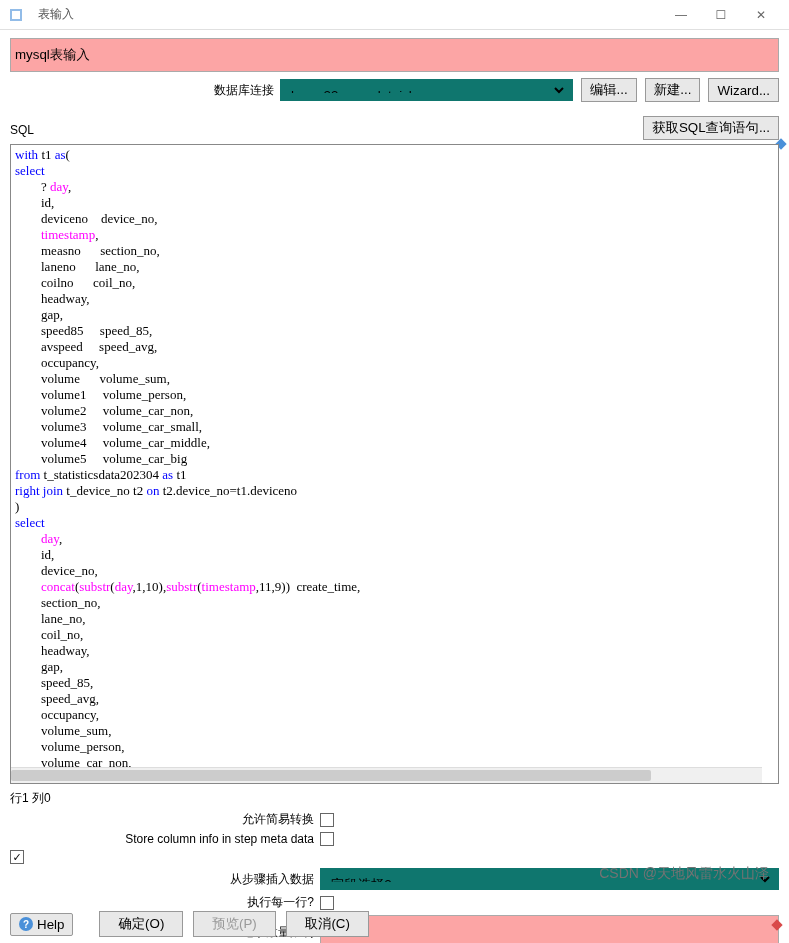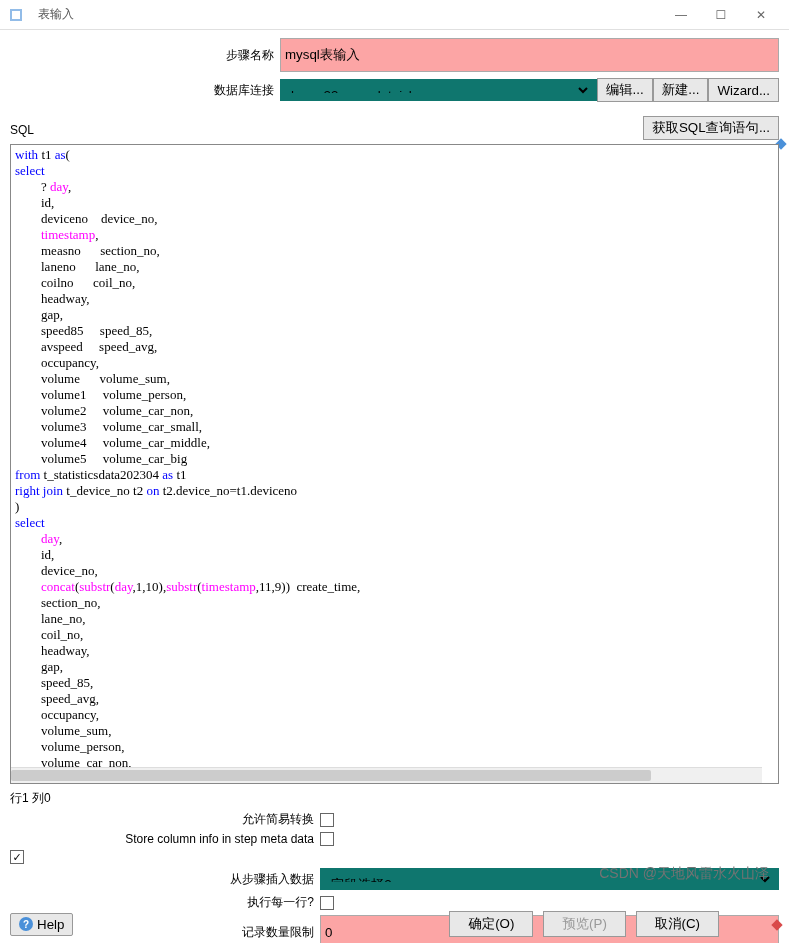--- a/index.html
+++ b/index.html
@@ -7,36 +7,36 @@
 .titlebar { height: 30px; display: flex; align-items: center; padding: 0 8px; border-bottom: 1px solid #e0e0e0; gap: 8px; }
 .titlebar .icon { width: 16px; height: 16px; margin-right: 6px; display: inline-block; }
 .titlebar .title { flex: 1; color: #555; }
 .winbtns { display: flex; }
 .winbtn { width: 40px; height: 30px; display: flex; align-items: center; justify-content: center; color: #666; }
 .form-section { padding: 8px 10px; }
 .form-row { display: flex; align-items: center; margin-bottom: 6px; }
 .form-label { width: 270px; text-align: right; padding-right: 6px; }
 .form-input { flex: 1; height: 22px; border: 1px solid #aaa; padding: 16px 4px; background: #fca5a5; }
 .form-select { flex: 1; height: 22px; border: 6px solid #0f766e; background: #0f766e; padding: 2px 1px; }
-.btn { height: 24px; padding: 0 8px; margin-left: 0; border: 1px solid #999; background: #e8e8e8; cursor: pointer; display: inline-flex; align-items: center; }
+.btn { height: 24px; padding: 0 8px; margin-left: 8px; border: 1px solid #999; background: #e8e8e8; cursor: pointer; display: inline-flex; align-items: center; }
 .sql-label { padding: 4px 10px; }
 .sql-area { margin: 0 10px; border: 1px solid #888; height: 640px; position: relative; background: #fff; font-family: Liberation Serif, serif; font-size: 13px; line-height: 16px; padding: 2px 4px; white-space: pre; overflow: hidden; }
 .diamond { position: absolute; width: 8px; height: 8px; transform: rotate(45deg); }
 .diamond.blue { background: #4a90d9; }
 .diamond.red { background: #d94a4a; }
 .row-col { padding: 6px 10px 2px 10px; }
 .lower-form { padding: 2px 10px; }
 .lower-row { display: flex; align-items: center; margin-bottom: 4px; }
 .lower-label { width: 310px; text-align: right; padding-right: 6px; }
 .checkbox { width: 14px; height: 14px; border: 1px solid #666; display: inline-flex; align-items: center; justify-content: center; background: #fff; }
 .checkbox.checked::after { content: "✓"; font-size: 11px; color: #000; }
 .bottom-bar { position: absolute; bottom: 6px; left: 0; right: 0; display: flex; align-items: center; padding: 0 10px; }
 .help-btn { border: 1px solid #999; background: #e8e8e8; padding: 3px 8px; display: inline-flex; align-items: center; gap: 4px; border-radius: 2px; }
 .help-icon { width: 14px; height: 14px; border-radius: 50%; background: #4a90d9; color: #fff; display: inline-flex; align-items: center; justify-content: center; font-size: 10px; font-weight: bold; }
-.action-btns { flex: 1; display: flex; justify-content: flex-end; gap: 10px; padding-left: 26px; }
+.action-btns { flex: 1; display: flex; justify-content: flex-start; gap: 10px; padding-left: 26px; }
 .action-btn { border: 1px solid #999; background: #e8e8e8; padding: 3px 18px; }
 .action-btn.disabled { color: #999; }
 .watermark { position: absolute; bottom: 60px; right: 20px; color: #737373; font-size: 14px; }
 .kw-blue { color: #0000ff; }
 .kw-magenta { color: #ff00ff; }
 .scrollbar-h { position: absolute; bottom: 0; left: 0; right: 16px; height: 16px; background: #f0f0f0; border-top: 1px solid #ddd; }
 .scrollbar-h .thumb { position: absolute; left: 0; top: 2px; bottom: 2px; width: 640px; background: #ccc; border-radius: 2px; }
 </style>
 </head>
 <body>
@@ -51,21 +51,20 @@
   <span class="title">表输入</span>
   <div class="winbtns">
     <div class="winbtn">—</div>
     <div class="winbtn">☐</div>
     <div class="winbtn">✕</div>
   </div>
 </div>
 
 <div class="form-section">
   <div class="form-row">
-    <div class="form-label">步骤名称</div>
     <input class="form-input" value="mysql表输入" style="">
   </div>
   <div class="form-row">
     <div class="form-label">数据库连接</div>
     <select class="form-select">
       <option>hurys23_mysql_taizhou</option>
     </select>
     <button class="btn">编辑...</button>
     <button class="btn">新建...</button>
     <button class="btn">Wizard...</button>

